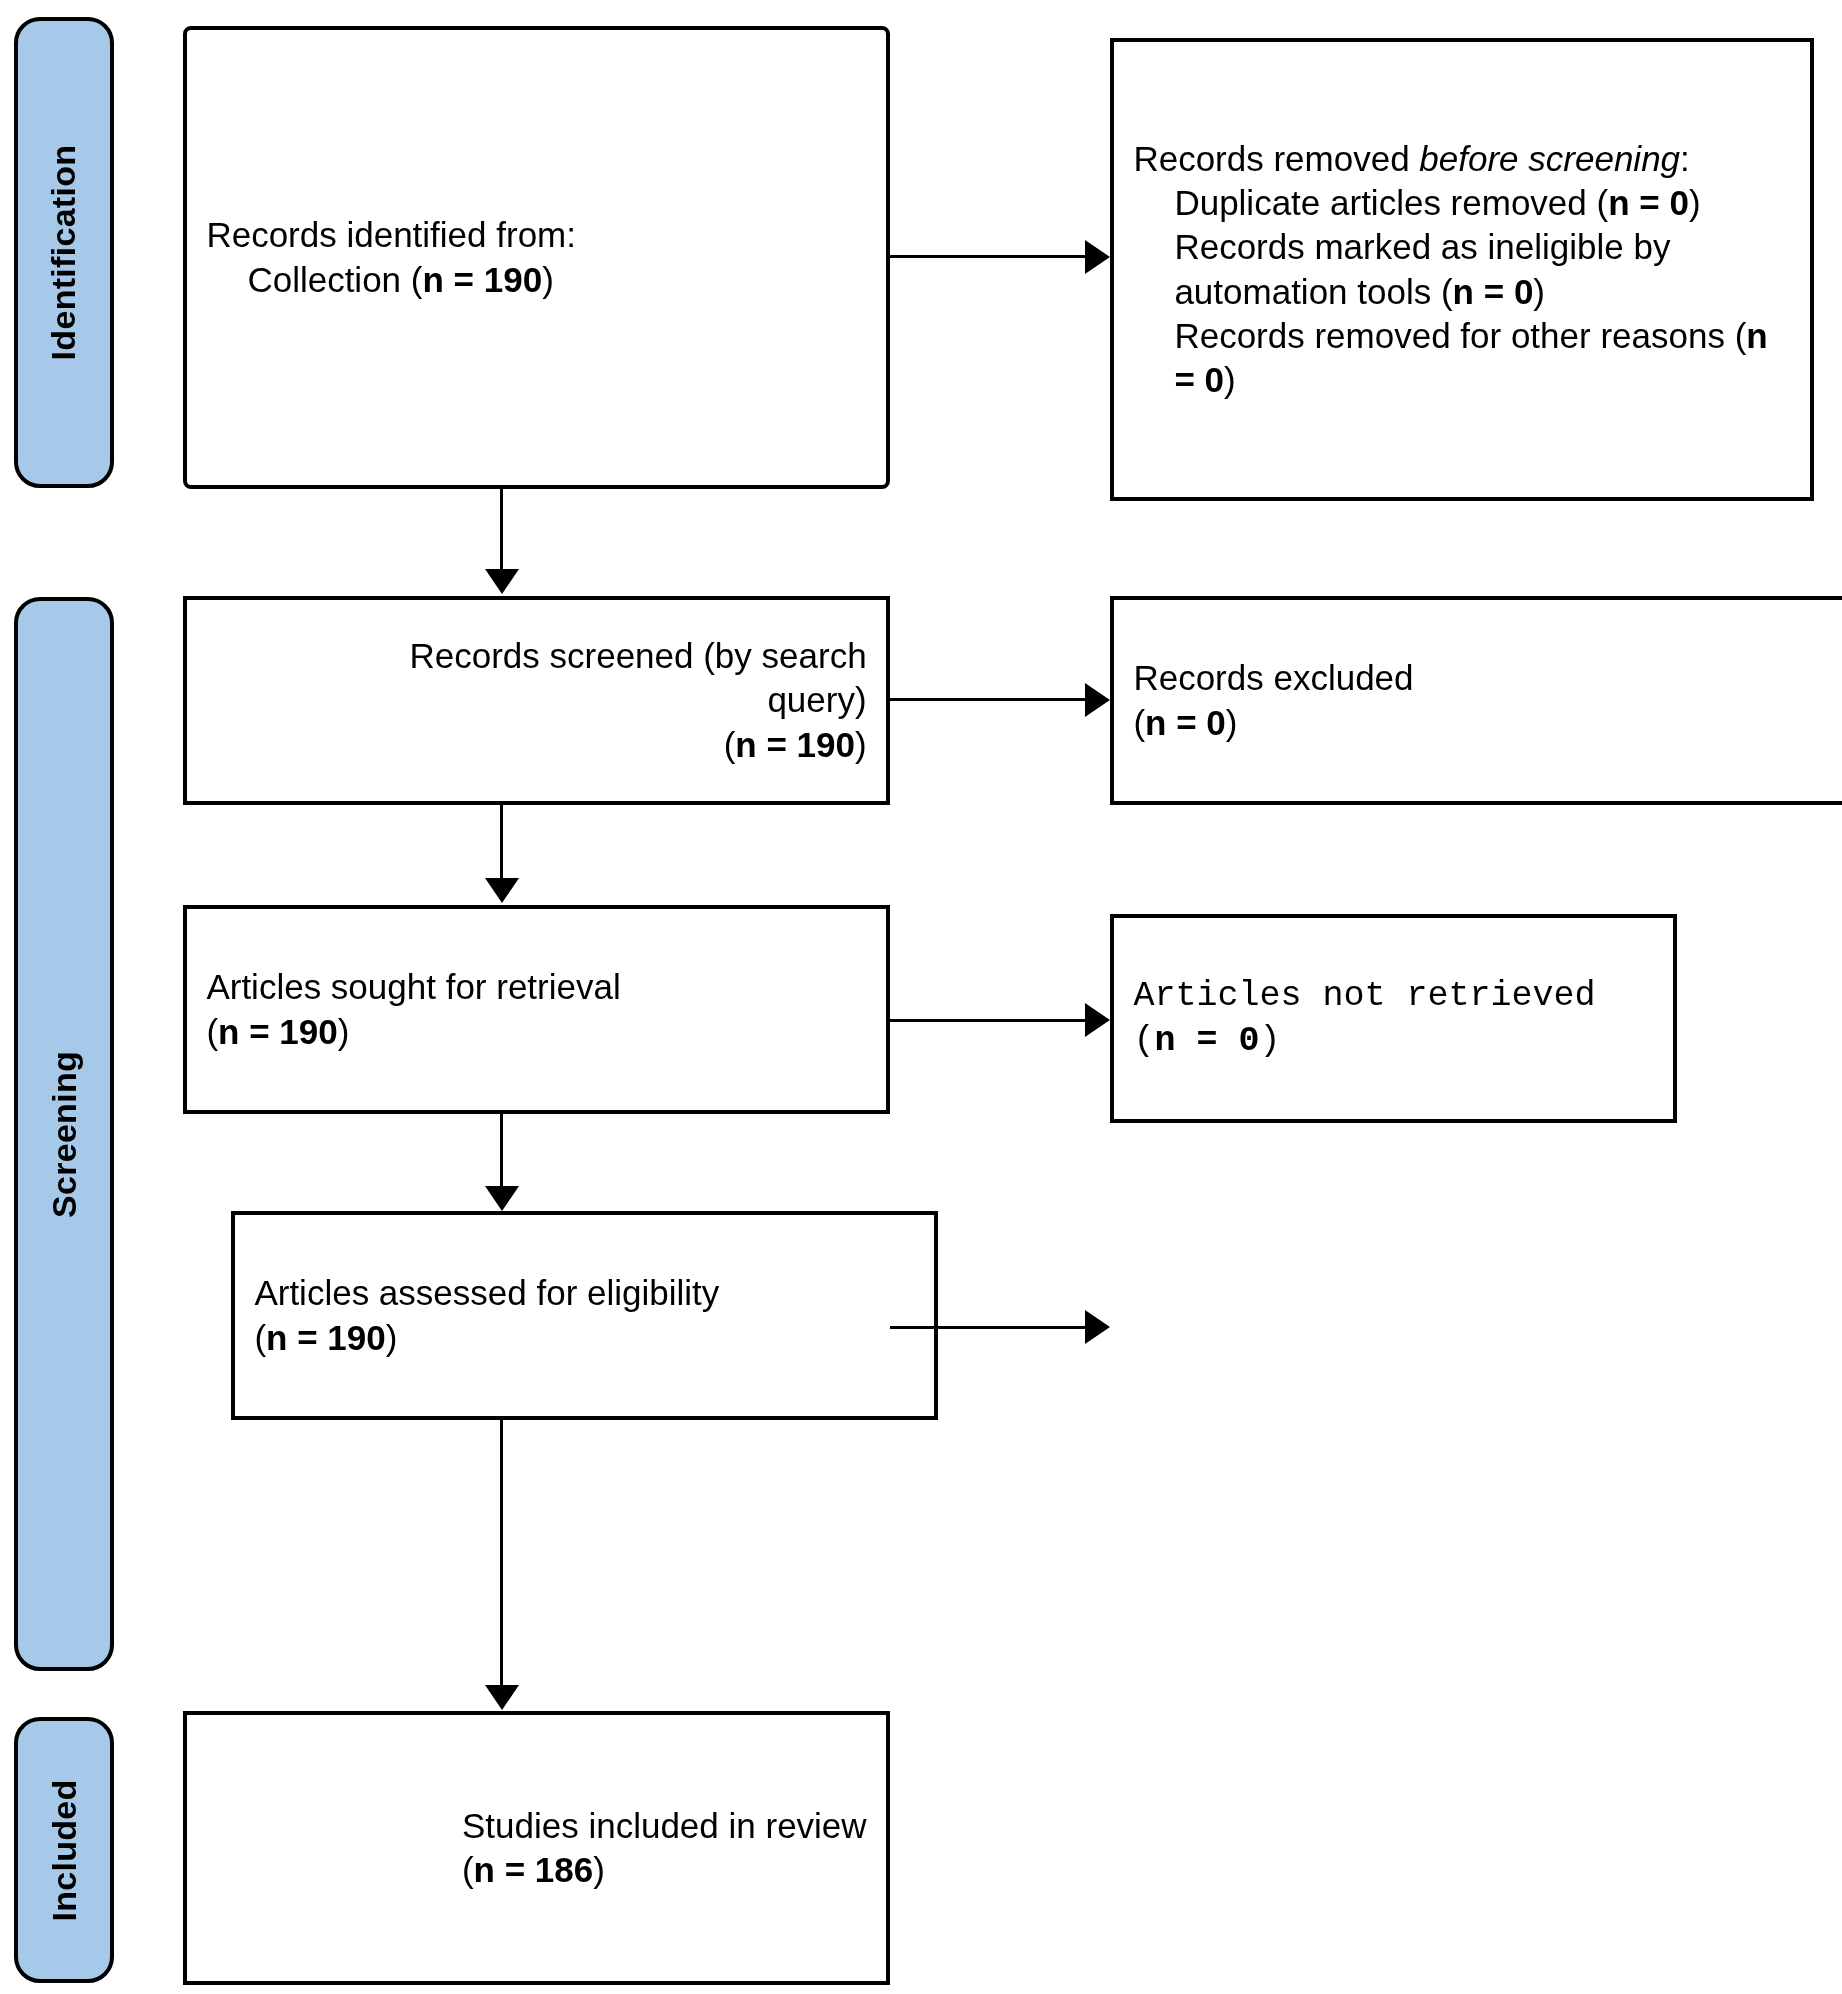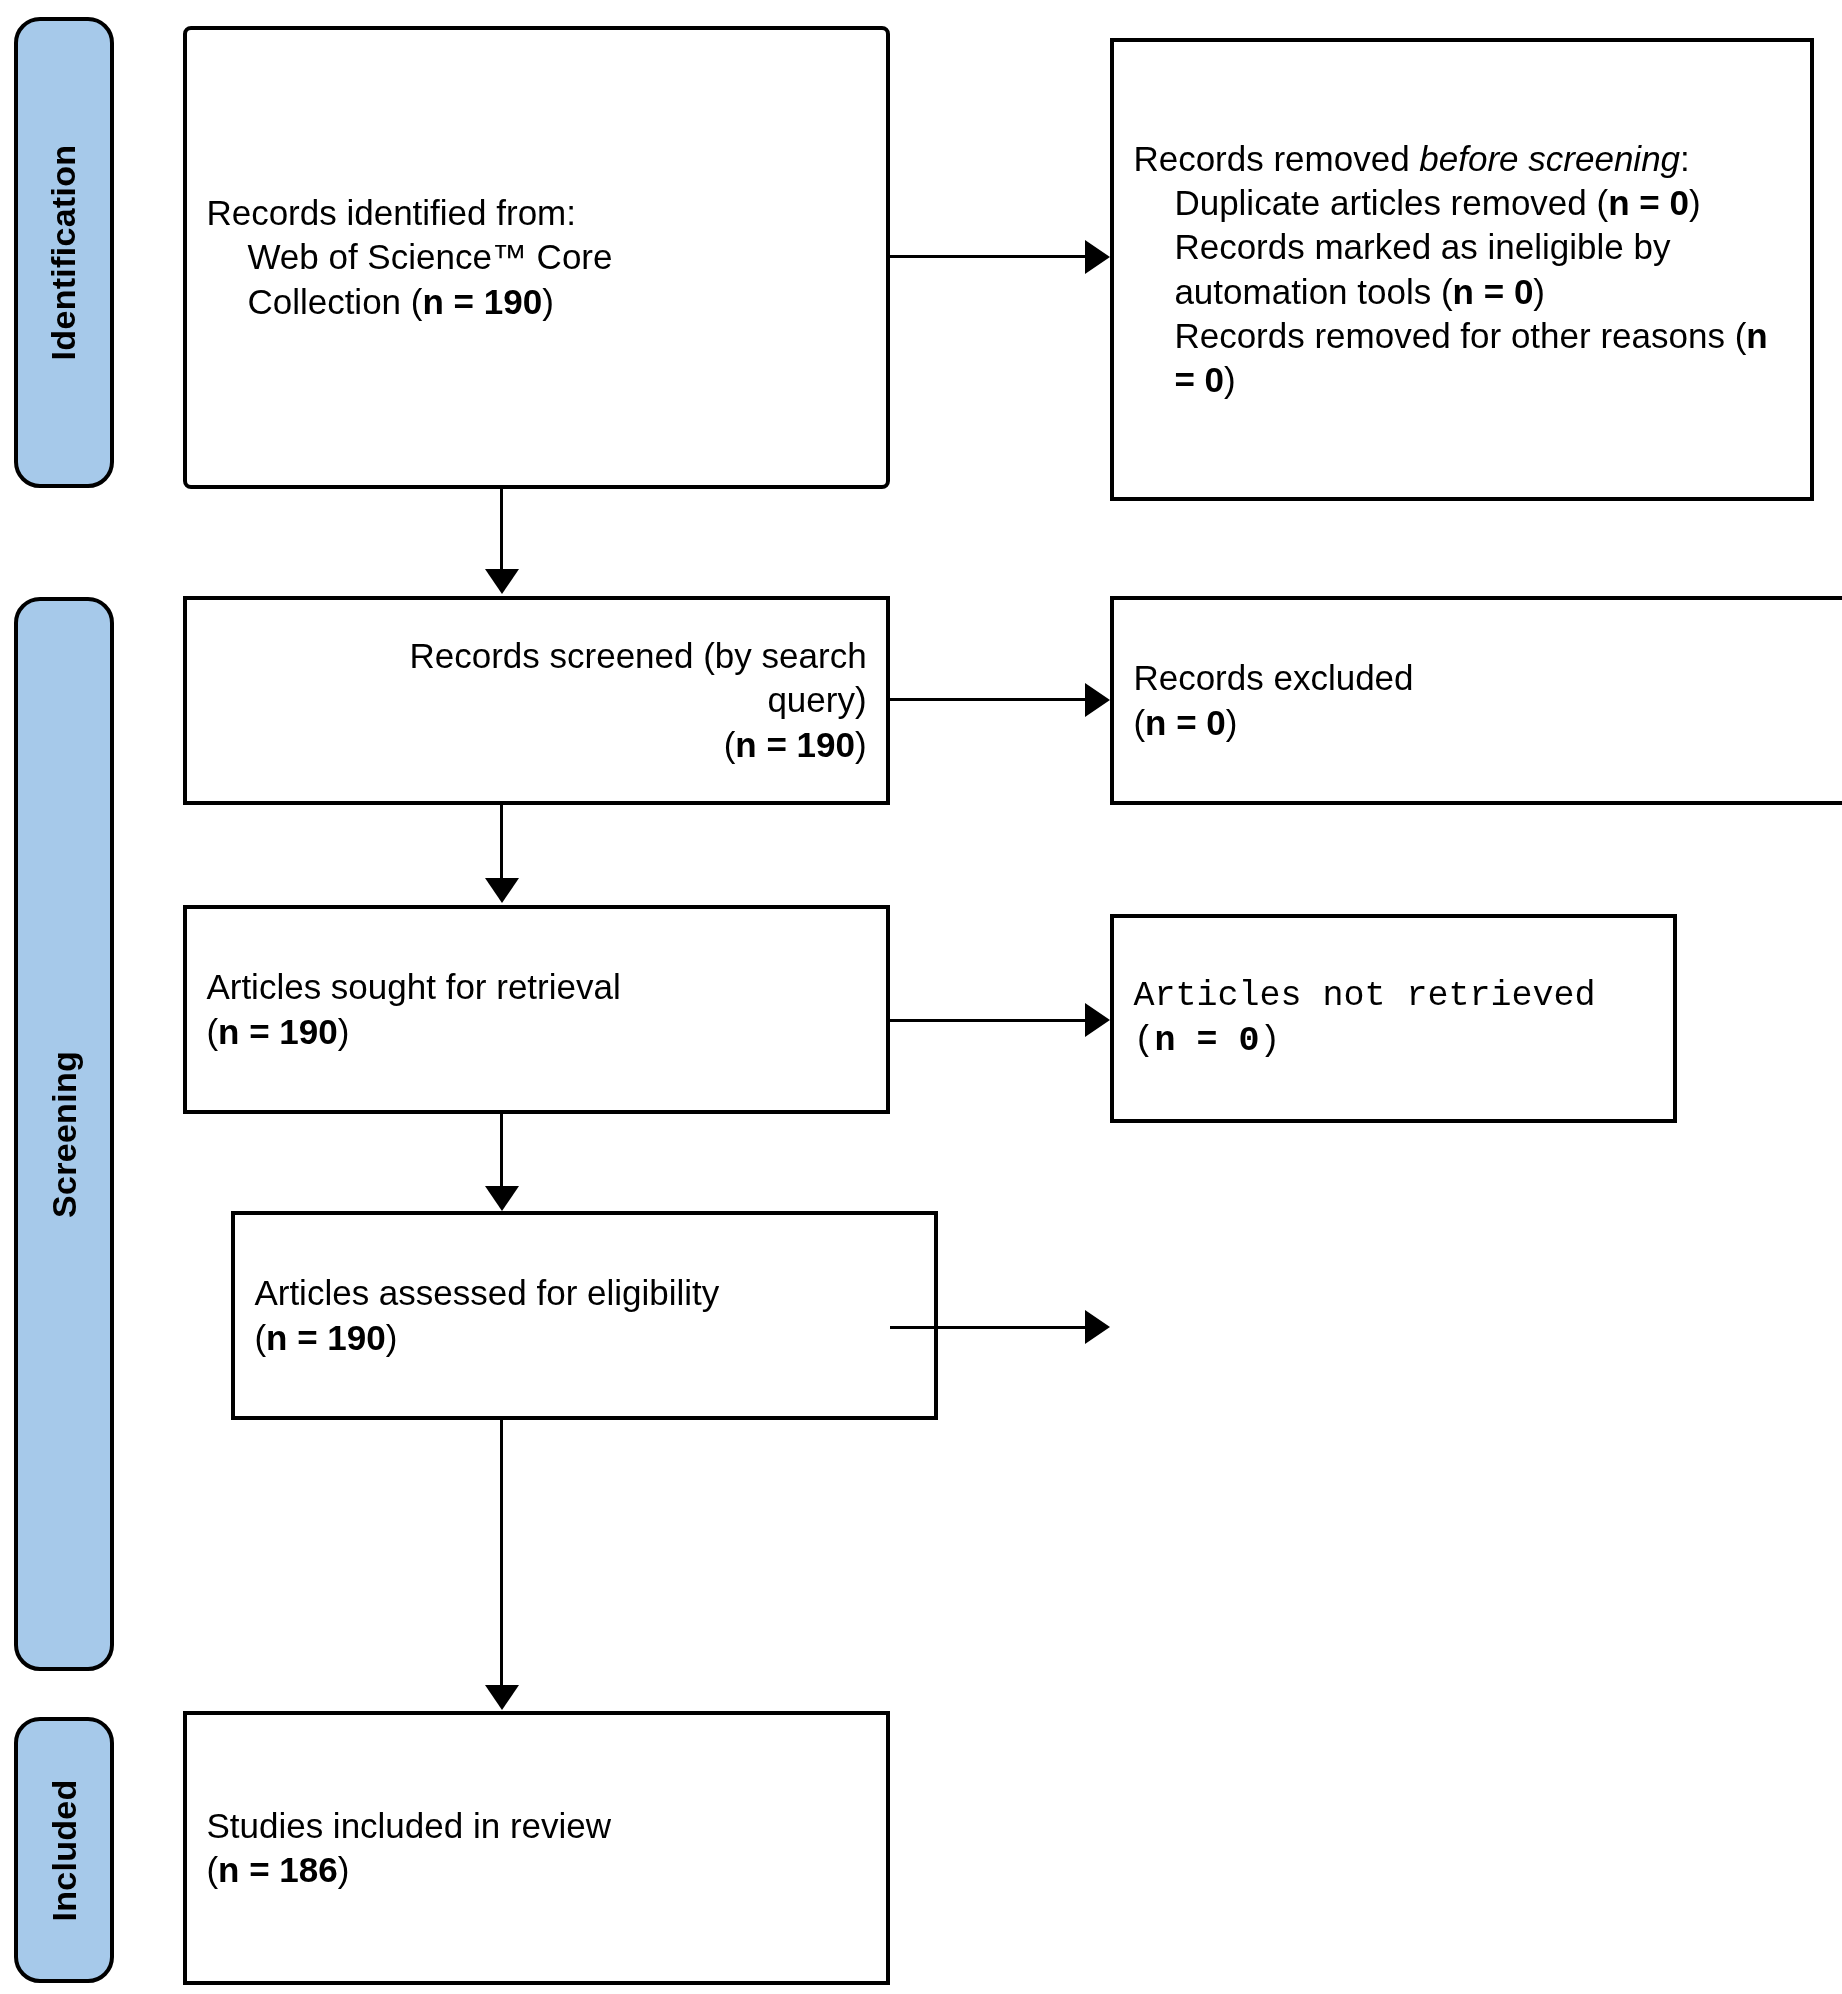--- a/index.html
+++ b/index.html
@@ -104,21 +104,20 @@
     <span class="stage-label">Screening</span>
   </div>
 
   <div class="stage-bar" style="left:14.3px; top:1717px; width:100px; height:266px;">
     <span class="stage-label">Included</span>
   </div>
 
   <div class="flow-box" style="left:183px; top:26px; width:707px; height:463px;border-radius:8px;">
     <div class="box-text">
       <span class="line">Records identified from:</span>
-      <span class="line indent">Web of Science™ Core</span>
       <span class="line indent"><span>Collection (</span><b>n = 190</b><span>)</span></span>
     </div>
   </div>
 
   <div class="flow-box" style="left:1110px; top:26px; width:704px; height:463px;margin-top:12px;">
     <div class="box-text">
       <span class="line"><span>Records removed </span><i>before screening</i><span>:</span></span>
       <span class="line indent"><span>Duplicate articles removed (</span><b>n</b><span> </span><b>= 0</b><span>)</span></span>
       <span class="line indent"><span>Records marked as ineligible by automation tools (</span><b>n = 0</b><span>)</span></span>
       <span class="line indent"><span>Records removed for other reasons (</span><b>n = 0</b><span>)</span></span>
@@ -179,21 +178,21 @@
     </div>
   </div>
 
 
   <div class="h-line" style="left:890px; top:1326px; width:197px;"></div>
   <div class="h-arrowhead" style="left:1085px; top:1310px;"></div>
 
   <div class="v-line" style="left:500px; top:1420px; width:3.4px; height:269px;"></div>
   <div class="v-arrowhead" style="left:485px; top:1685px;"></div>
 
-  <div class="flow-box" style="left:183px; top:1711px; width:707px; height:274px;">
+  <div class="flow-box" style="left:183px; top:1711px; width:707px; height:274px;align-items:flex-end;">
     <div class="box-text">
       <span class="line">Studies included in review</span>
       <span class="line"><span>(</span><b>n = 186</b><span>)</span></span>
     </div>
   </div>
 
 </div>
 
 
 </body></html>

